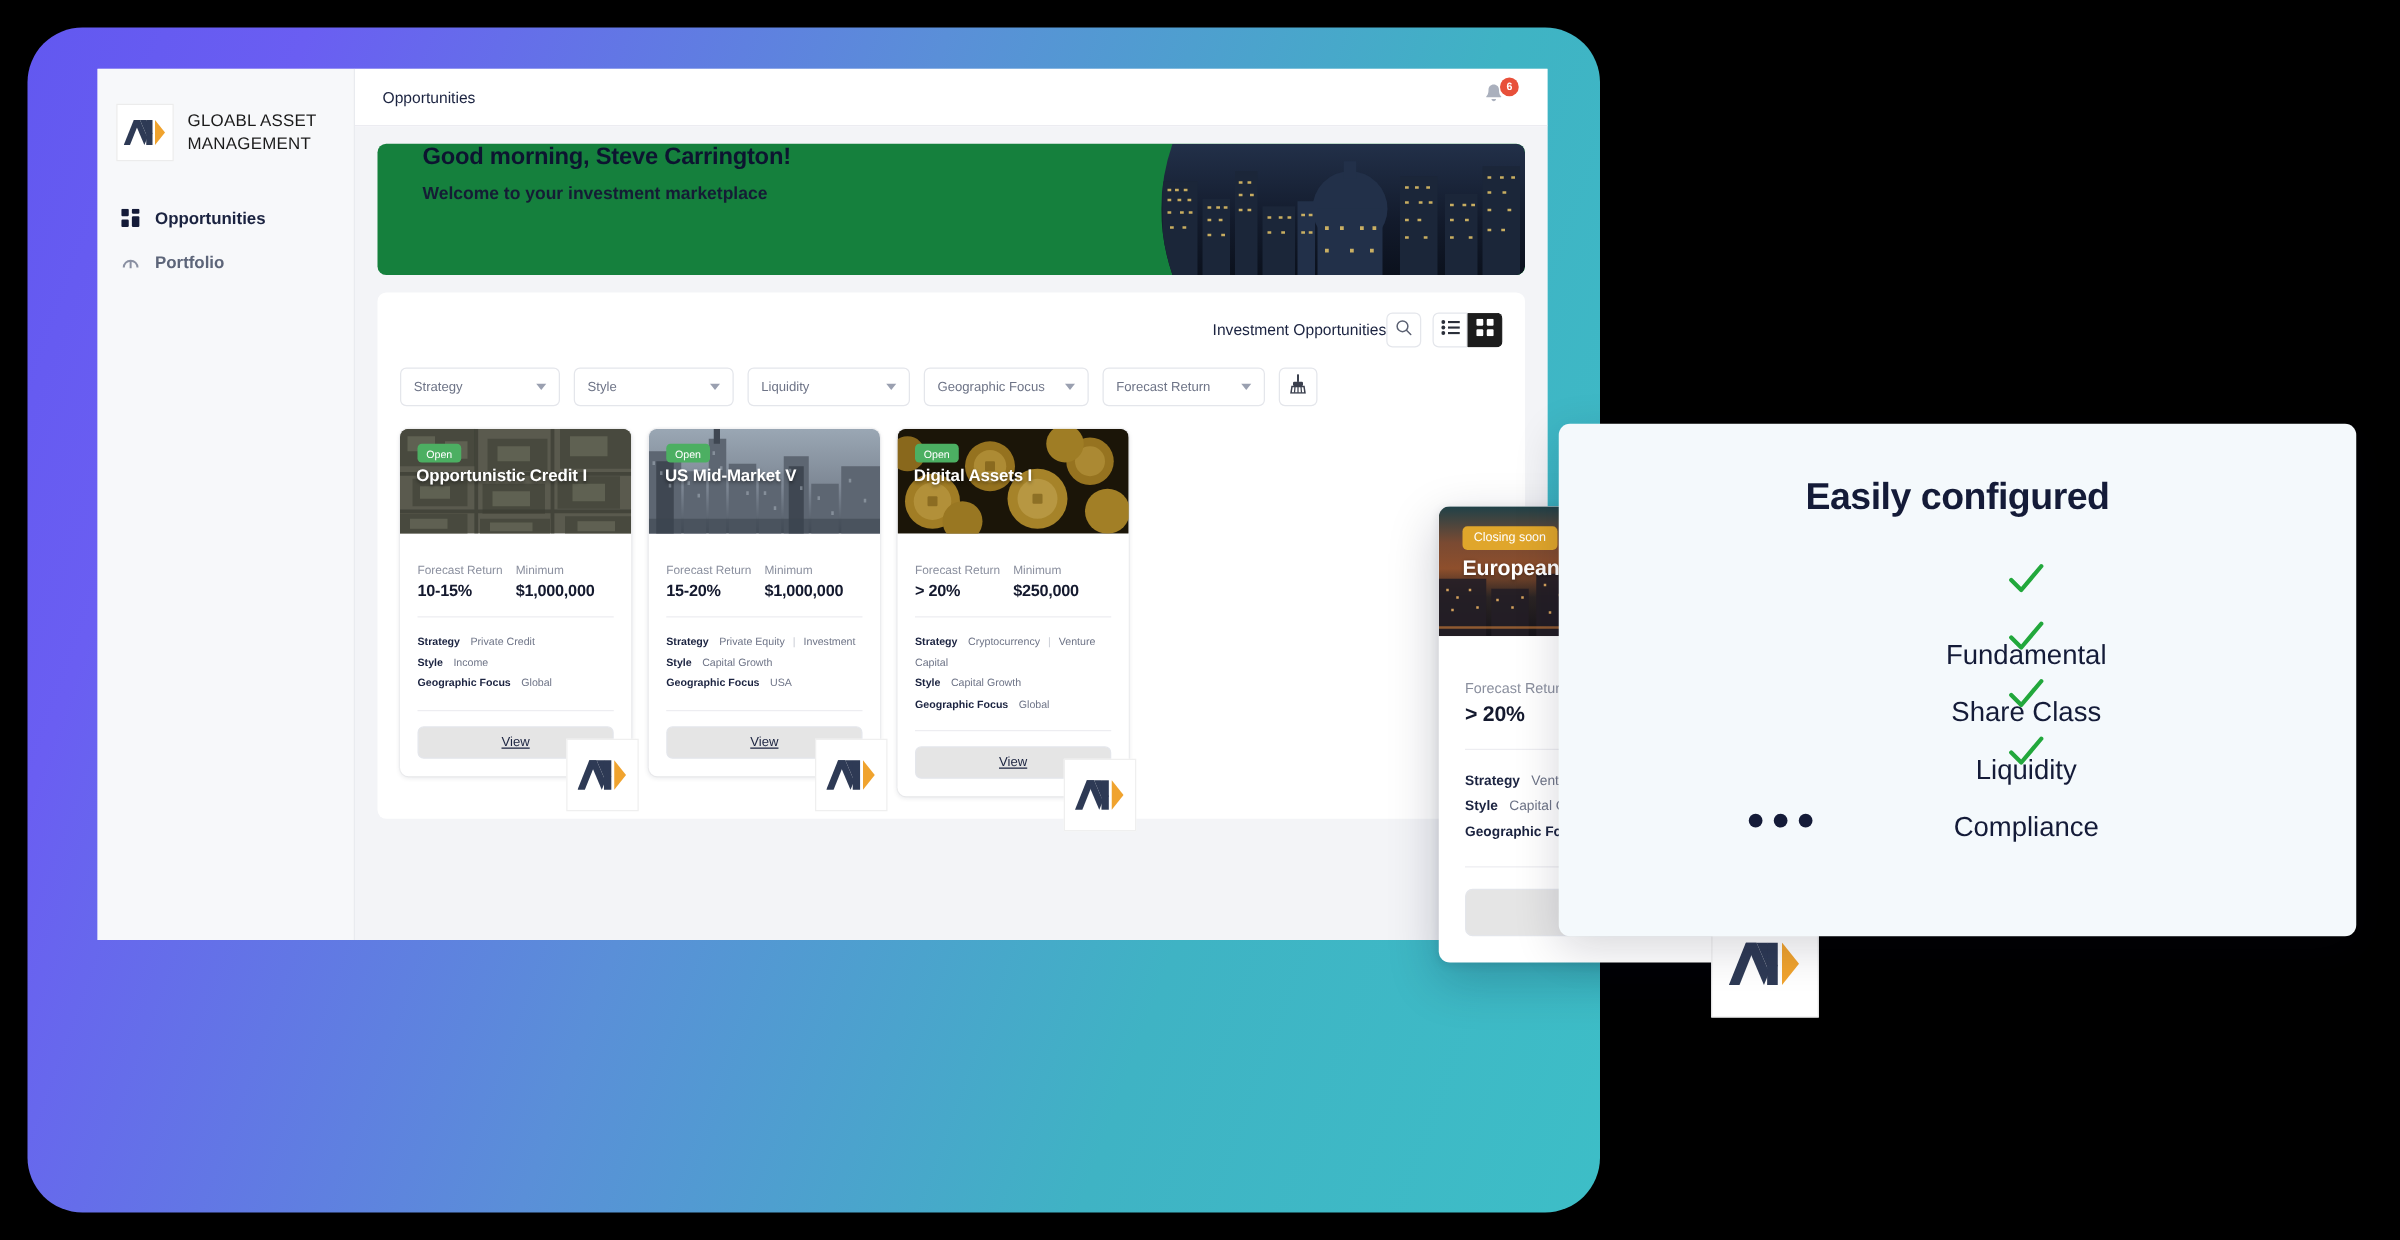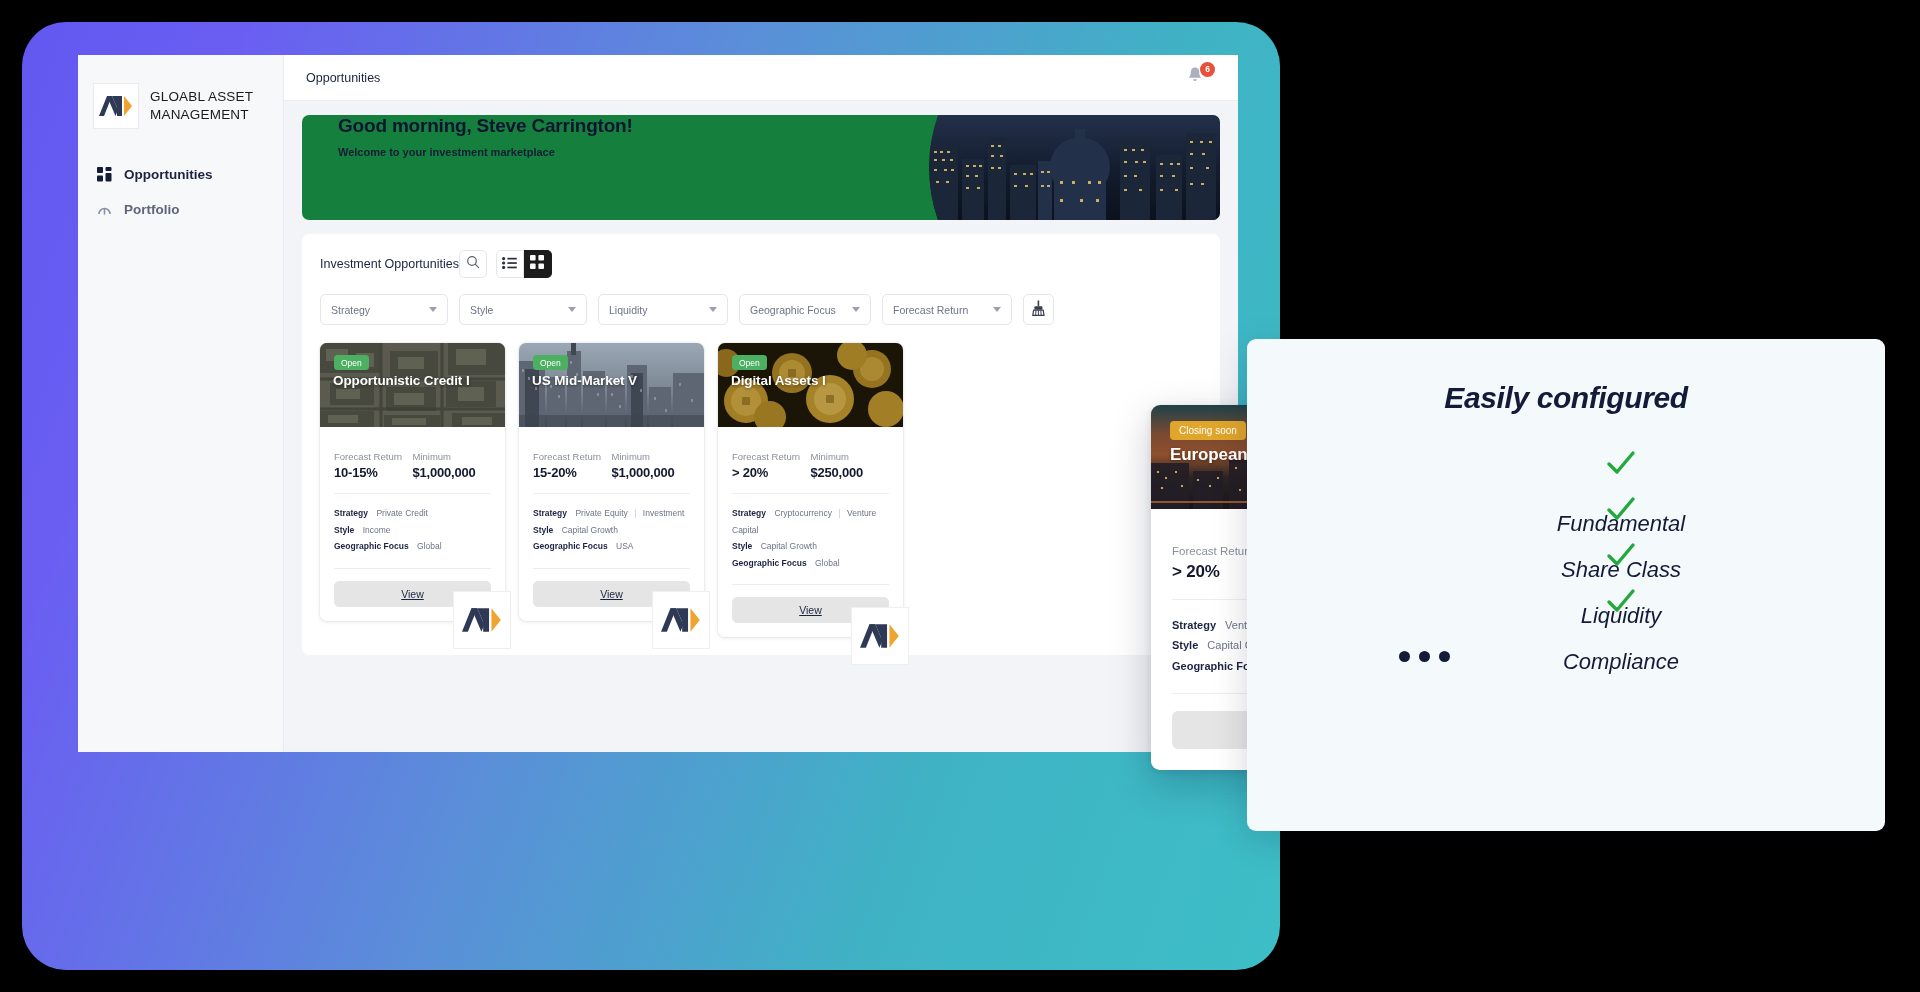--- a/index.html
+++ b/index.html
@@ -111,33 +111,33 @@
   }
 
   
   #hero {
     height: 105px; background: #15803d; border-radius: 7px;
     position: relative; overflow: hidden;
     display: flex; align-items: flex-start;
   }
   .hero-text { padding-left: 36px; }
   #hero-greeting { font-size: 19px; font-weight: bold; color: #0d1430; letter-spacing: -.2px; }
-  #hero-sub { font-size: 11px; font-weight: bold; color: #151c35; margin-top: 9px; }
+  #hero-sub { font-size: 14px; font-weight: bold; color: #151c35; margin-top: 9px; }
   #hero-img {
     position: absolute; right: 0; top: 0; width: 300px; height: 105px;
     border-radius: 0 7px 7px 0; overflow: hidden;
   }
   #hero-img svg { display: block; }
 
   
   #panel {
     margin-top: 14px; background: #fff; border-radius: 7px;
     padding: 16px 18px 18px 18px;
   }
-  .panel-head { display: flex; align-items: center; justify-content: flex-start; }
+  .panel-head { display: flex; align-items: center; justify-content: flex-end; }
   #panel-title { font-size: 12.5px; color: #1b2340; }
   .view-ctrls { display: flex; align-items: center; gap: 9px; }
   .icon-btn {
     width: 28px; height: 28px; border: 1px solid #e4e6eb; border-radius: 5px;
     background: #fff; display: flex; align-items: center; justify-content: center;
     cursor: pointer;
   }
   .seg { display: flex; }
   .seg .icon-btn { border-radius: 5px 0 0 5px; }
   .seg .icon-btn + .icon-btn { border-radius: 0 5px 5px 0; border-left: none; }
@@ -219,26 +219,25 @@
   #featured .card-body { padding: 36px 21px 21px 21px; }
   #featured .metric-label { font-size: 11.5px; }
   #featured .metric-value { font-size: 17px; margin-top: 5px; }
   #featured .divider { margin: 17px 0 15px; }
   #featured .attrs { font-size: 11px; line-height: 1.85; }
   #featured .view-btn { height: 38px; font-size: 13px; margin-top: 17px; border-radius: 6px; }
 
   
   #config-panel {
     position: absolute; left: 1247px; top: 339px;
-    width: 638px; height: 492px;
+    width: 638px; height: 410px;
     background: #f4f9fc; border-radius: 9px;
     box-shadow: 0 10px 36px rgba(10,15,40,.16);
     z-index: 30;
     padding: 42px 0 0 0;
-    font-style: italic;
   }
   #config-title {
     text-align: center; font-size: 30px; font-weight: bold;
     color: #141b38; letter-spacing: -.4px;
   }
   #config-list { margin-top: 34px; padding-left: 110px; }
   .config-item { display: flex; align-items: center; gap: 32px; height: 46px; flex-direction: column; }
   .config-label { font-size: 22px; color: #141b38; }
   .tick { width: 30px; height: 30px; flex: none; }
   #config-dots { display: flex; gap: 9px; padding-left: 152px; margin-top: 18px; }

